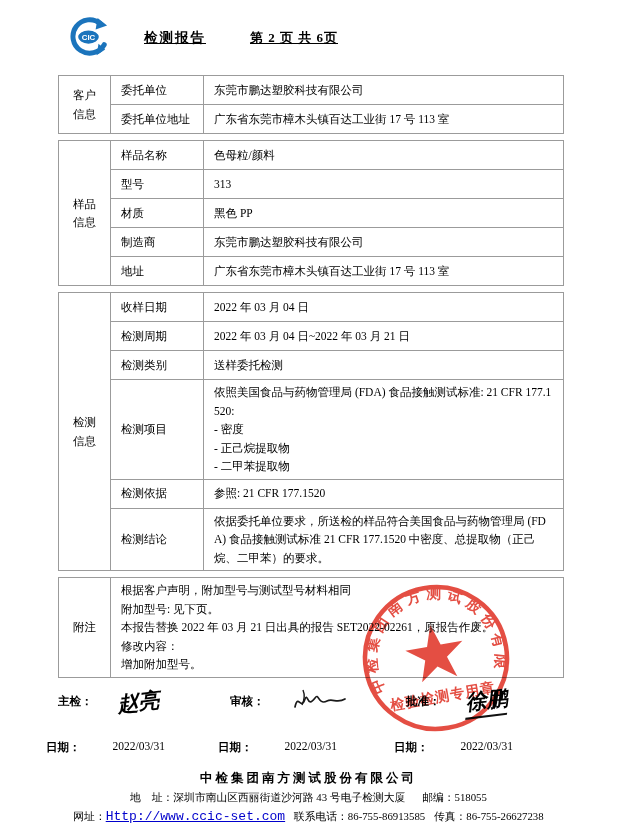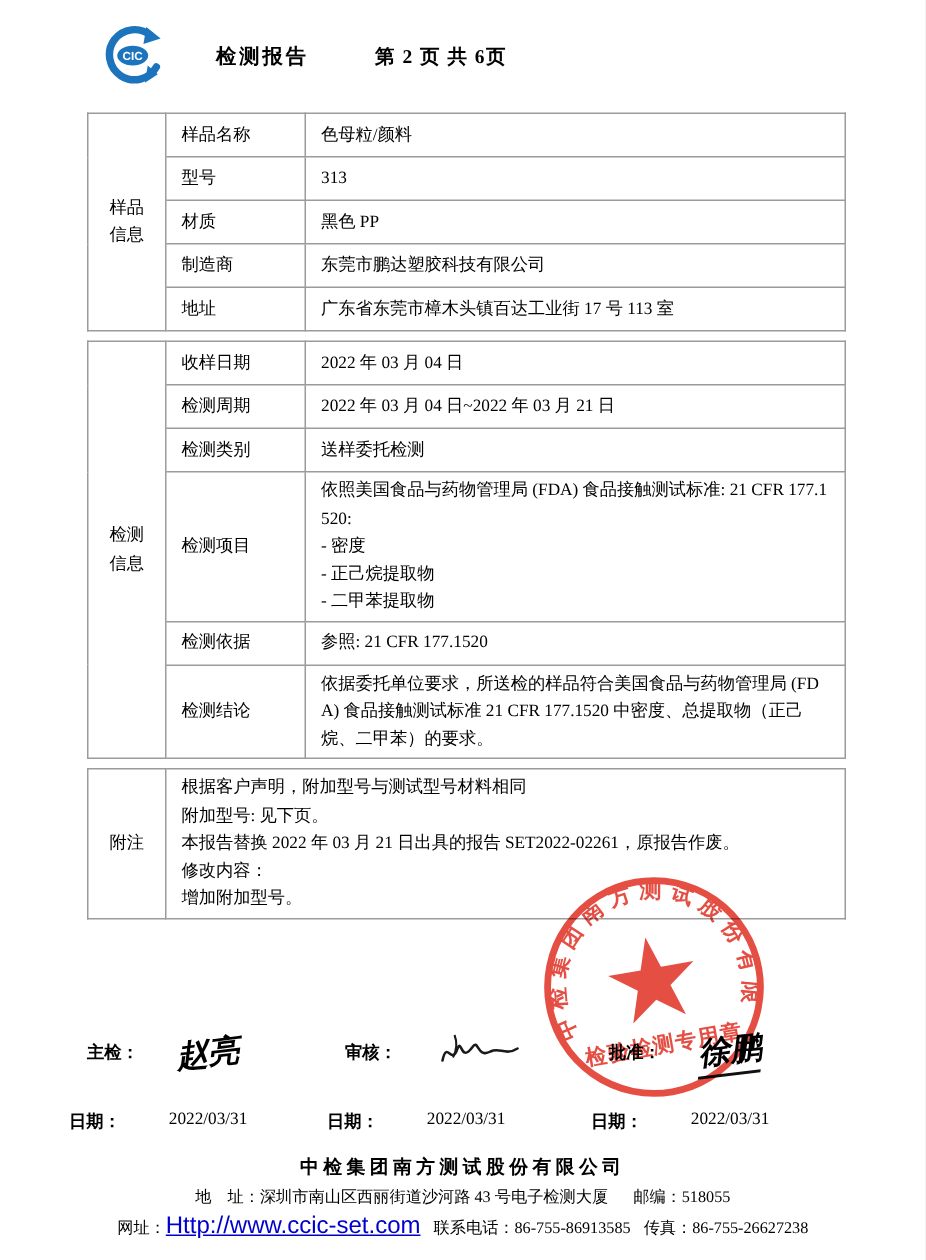--- a/index.html
+++ b/index.html
@@ -4,21 +4,21 @@
 <style>
   * { margin:0; padding:0; box-sizing:border-box; }
   html,body { background:#e8e8e8; }
   .page {
     position:relative; width:617px; height:840px; margin:0 auto;
     background:#ffffff; overflow:hidden;
     font-family:"Liberation Serif","DejaVu Serif",serif; color:#000;
   }
   
   .header { position:absolute; top:16px; left:60px; right:34px; height:44px;
-    display:flex; align-items:center; }
+    display:flex; align-items:center;text-decoration:underline; }
   .logo { width:56px; height:42px; flex:0 0 auto; }
   .hd-title { font-size:13.5px; font-weight:bold; margin-left:28px; letter-spacing:2px; }
   .hd-no { font-size:11.5px; font-weight:bold; margin-left:60px; }
   .hd-page { font-size:13px; font-weight:bold; margin-left:44px; letter-spacing:1px; }
   
   .content { position:absolute; top:75px; left:58px; width:506px; }
   table { border-collapse:collapse; width:100%; table-layout:fixed; margin-bottom:6px; }
   td { border:1px solid #9b9b9b; font-size:11.5px; padding:3px 10px;
        vertical-align:middle; line-height:18.5px; word-break:break-all; }
   col.c-group { width:52px; } col.c-label { width:93px; }
@@ -39,41 +39,62 @@
   .sig-underline { border-bottom:2px solid #111; padding-bottom:1px; }
   .daterow { position:absolute; top:740px; left:46px; width:506px;
     display:grid; grid-template-columns:172px 176px 158px; }
   .datecell { font-size:11.5px; font-weight:bold; display:flex; }
   .dateval { font-weight:normal; margin-left:32px; font-size:11.5px; }
   
   .footer { position:absolute; top:770px; left:0; width:617px; text-align:center; }
   .ft-company { font-size:12.5px; font-weight:bold; letter-spacing:3px; }
   .ft-line { font-size:10.8px; margin-top:4px; }
   .ft-link { color:#0000cc; text-decoration:underline; cursor:pointer;
-    font-family:Liberation Sans, sans-serif; font-size:16px; }
+    font-family:Liberation Mono, monospace; font-size:13px; }
 </style>
 </head>
 <body>
 
 <div class="page">
 
   <div class="header">
     <svg class="logo" viewBox="0 0 58 44">
       <path d="M 42,7 A 17.5,17.5 0 1 0 46,29" fill="none" stroke="#1b74bc" stroke-width="5.2" stroke-linecap="round"></path>
       <polygon points="39,1 49,9 37,13" fill="#1b74bc"></polygon>
       <polygon points="47,34 38,40 40,28" fill="#1b74bc"></polygon>
       <ellipse cx="29.5" cy="21" rx="11.5" ry="7.6" fill="#1b74bc" stroke="#ffffff" stroke-width="1.4"></ellipse>
       <text x="29.5" y="24" text-anchor="middle" font-size="8.2" font-weight="bold" fill="#ffffff" font-family="Liberation Sans, sans-serif">CIC</text>
     </svg>
     <div class="hd-title">检测报告</div>
     <div class="hd-page">第 2 页 共 6页</div>
   </div>
 
   <div class="content">
 
+    <table>
+      <colgroup>
+          <col class="c-group">
+          <col class="c-label">
+          <col>
+        </colgroup>
+      <tbody>
+          <tr class="r">
+        <td class="group" rowspan="2">
+          <div>客户</div>
+          <div>信息</div>
+        </td>
+        <td>委托单位</td>
+        <td>东莞市鹏达塑胶科技有限公司</td>
+      </tr>
+      <tr class="r">
+        <td>委托单位地址</td>
+        <td>广东省东莞市樟木头镇百达工业街 17 号 113 室</td>
+      </tr>
+    </tbody>
+      </table>
 
     <table>
       <colgroup>
           <col class="c-group">
           <col class="c-label">
           <col>
         </colgroup>
       <tbody>
           <tr class="r">
         <td class="group" rowspan="5">

